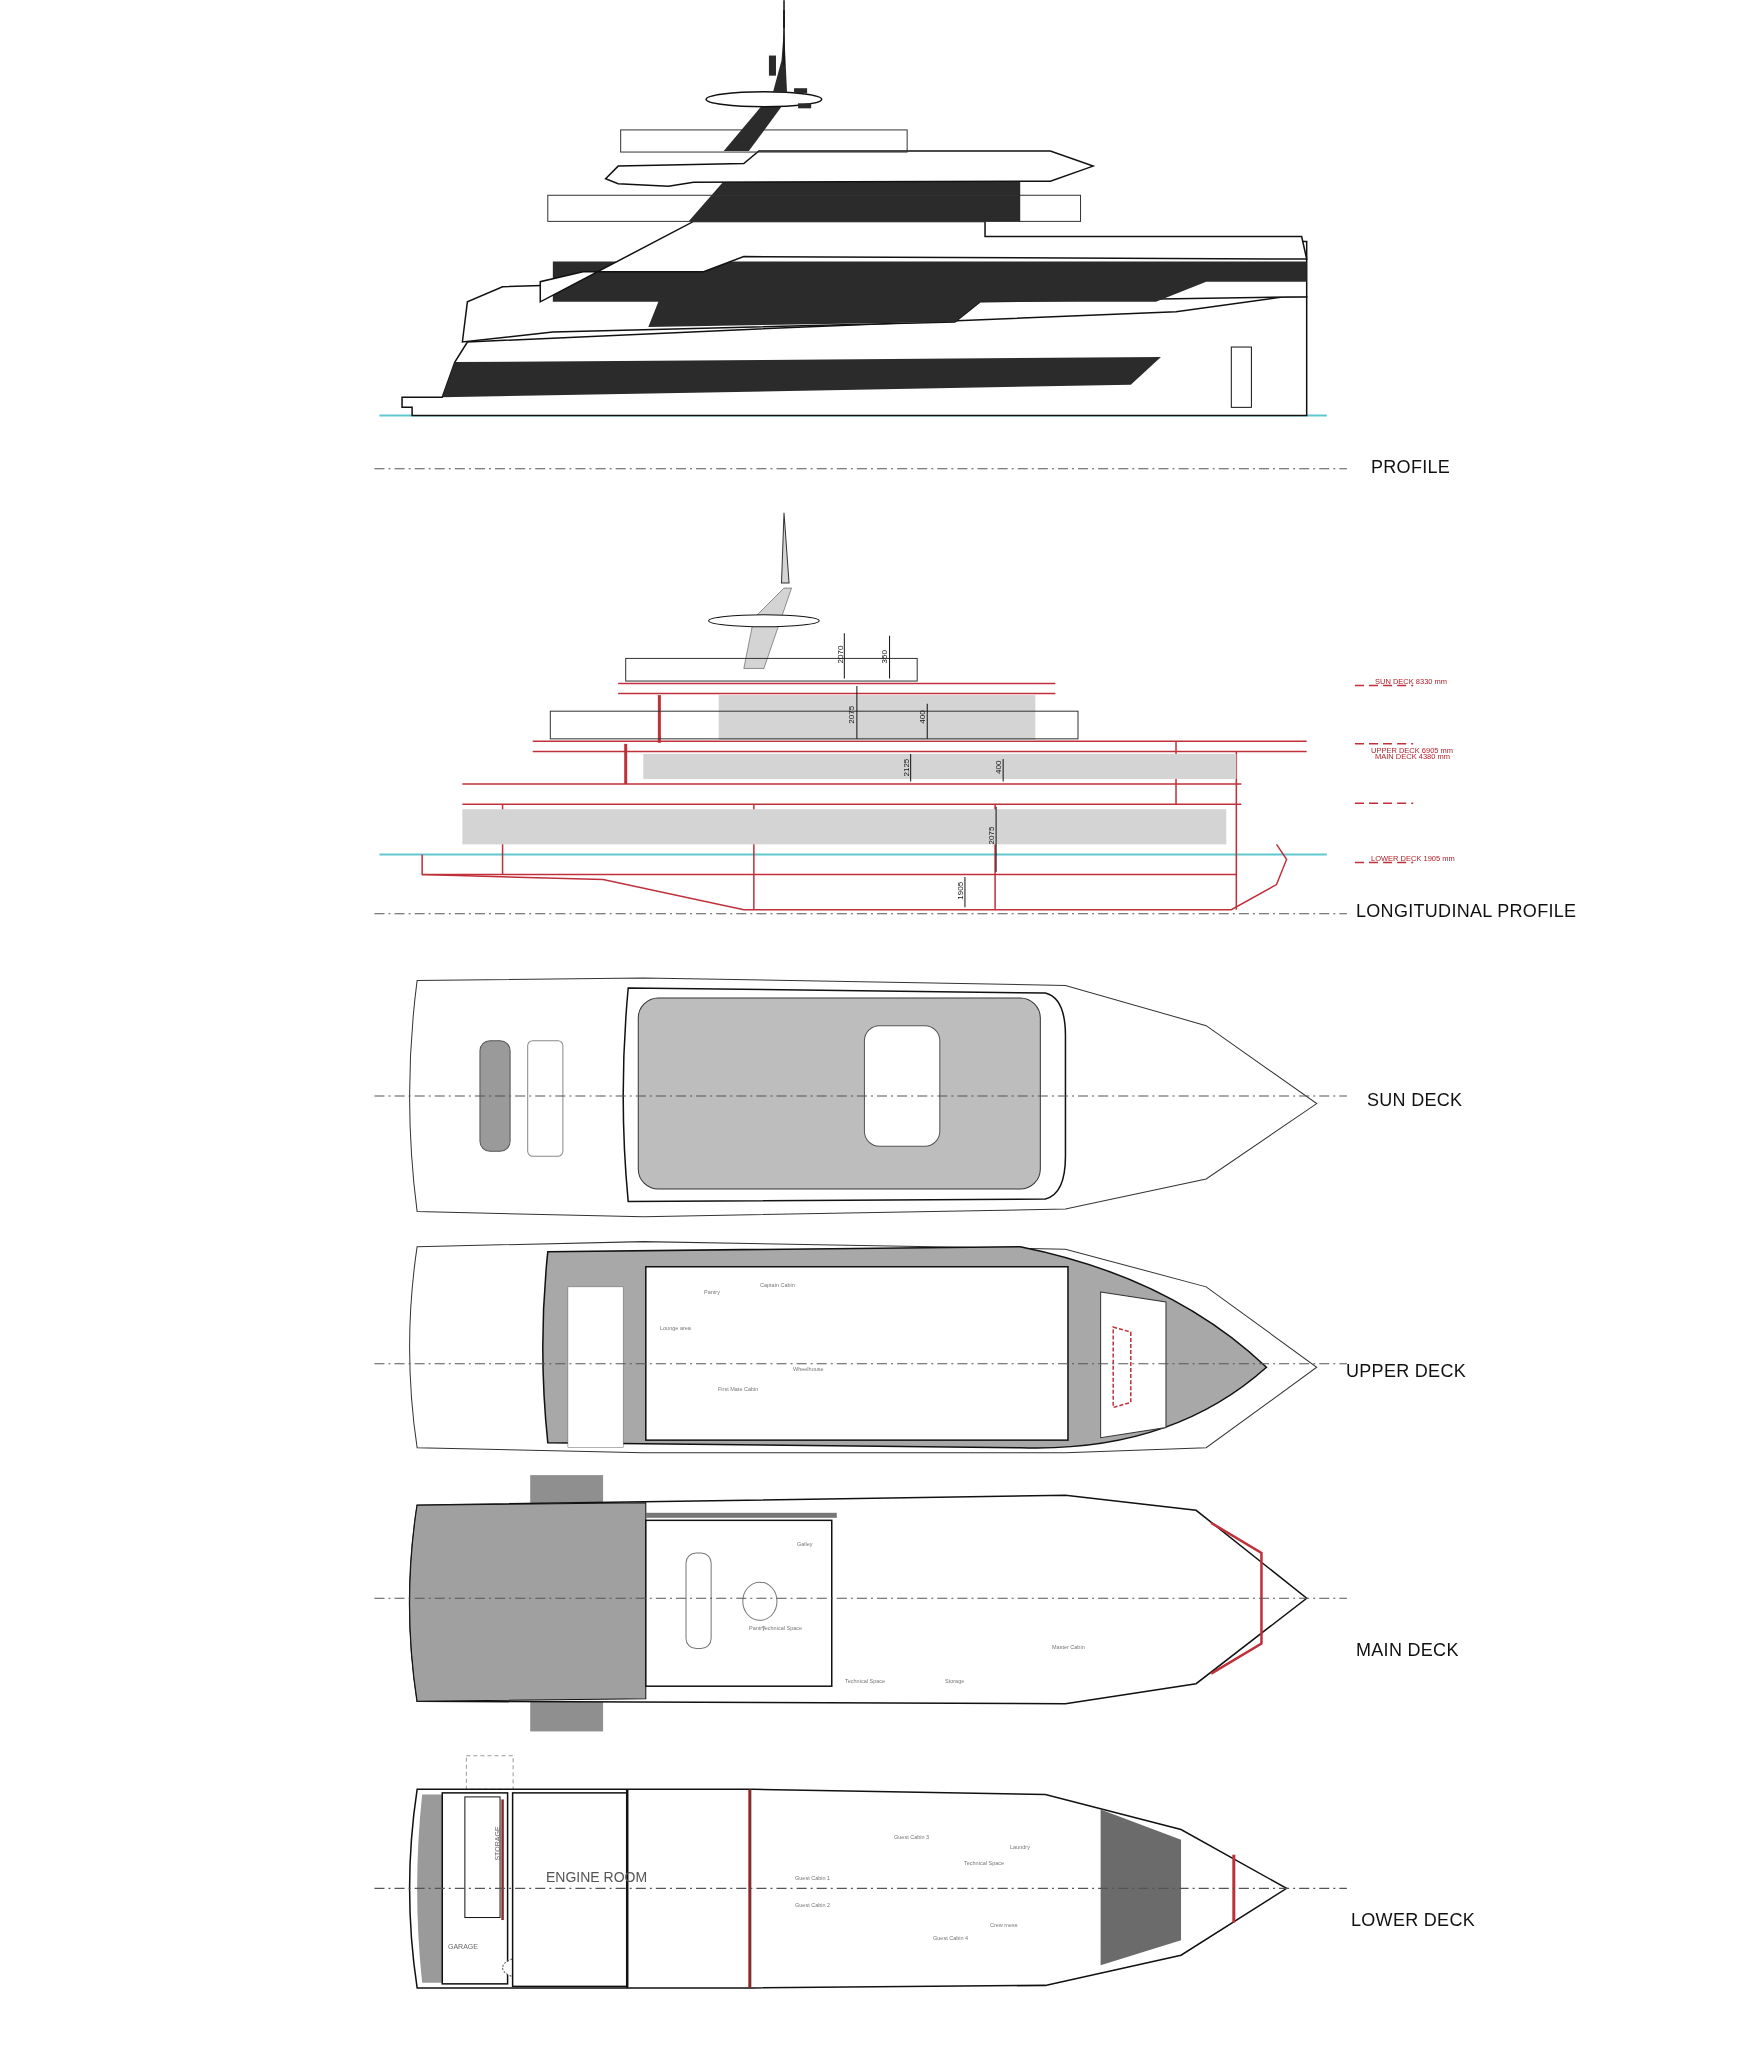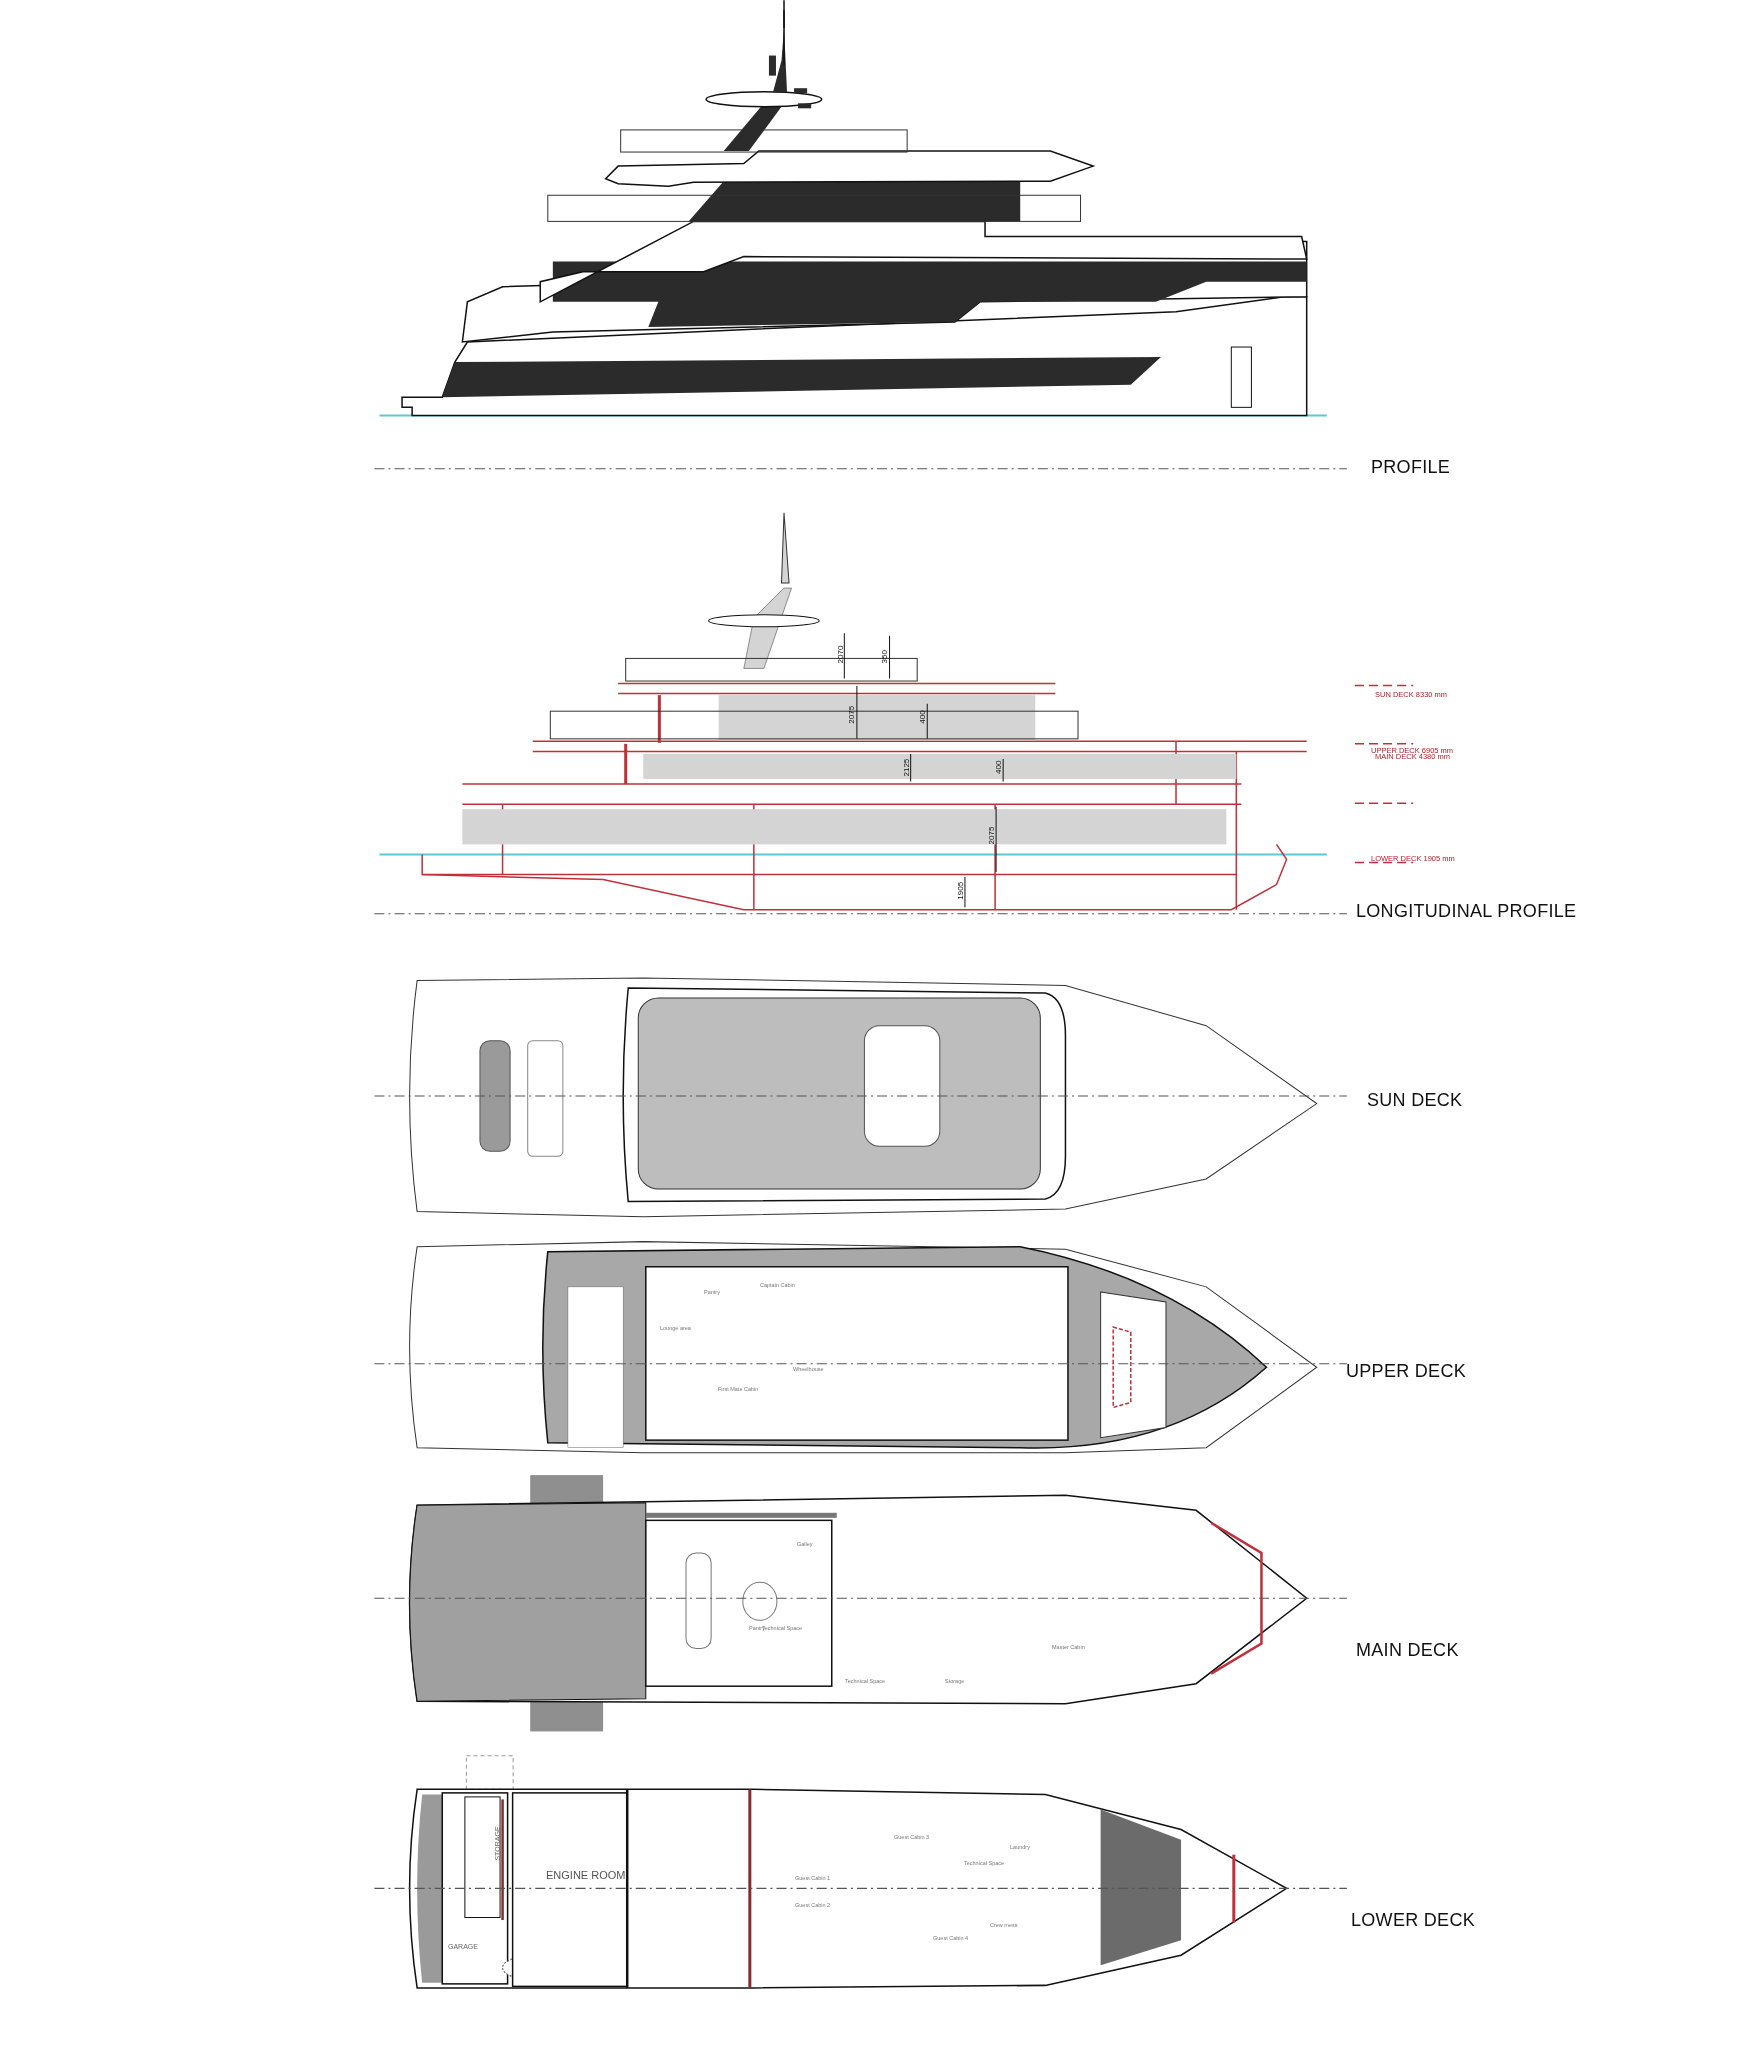--- a/index.html
+++ b/index.html
@@ -1,21 +1,21 @@
 <!DOCTYPE html>
 <html style="font-size:8px"><head>
 <meta charset="utf-8">
 <style>
   html,body{margin:0;padding:0;background:#ffffff;}
   body{width:1759px;height:2066px;position:relative;overflow:hidden;font-family:"Liberation Sans",sans-serif;color:#111;}
   .view{position:absolute;}
   .view-title{position:absolute;font-family:"Liberation Sans",sans-serif;font-size:18px;color:#111;white-space:nowrap;letter-spacing:0.3px;}
   .lvl{position:absolute;font-family:"Liberation Sans",sans-serif;font-size:7.5px;color:#b0202a;white-space:nowrap;}
   .room{position:absolute;font-family:"Liberation Sans",sans-serif;font-size:5.5px;color:#777;white-space:nowrap;}
-  .room.big{font-size:11px;color:#555;}
+  .room.big{font-size:14px;color:#555;}
   .dim{font-family:"Liberation Sans",sans-serif;font-size:16px;fill:#111;}
   svg{position:absolute;left:0;top:0;overflow:visible;}
 </style>
 </head>
 <body>
 
 <div class="view" style="left:0;top:0;width:1492px;height:483px;">
   <svg width="1759" height="483" viewBox="0 0 3500 960">
 
     <line x1="755" y1="826" x2="2640" y2="826" stroke="#5fc8cf" stroke-width="4"></line>
@@ -103,21 +103,21 @@
       <text class="dim" transform="translate(1916 1790) rotate(-90)">1905</text>
     </g>
 
     <line x1="745" y1="1818" x2="2680" y2="1818" stroke="#555" stroke-width="2" stroke-dasharray="20 8 4 8"></line>
 
     <line x1="2696" y1="1364" x2="2812" y2="1364" stroke="#c0303a" stroke-width="3" stroke-dasharray="18 10"></line>
     <line x1="2696" y1="1480" x2="2812" y2="1480" stroke="#c0303a" stroke-width="3" stroke-dasharray="18 10"></line>
     <line x1="2696" y1="1598" x2="2812" y2="1598" stroke="#c0303a" stroke-width="3" stroke-dasharray="18 10"></line>
     <line x1="2696" y1="1716" x2="2812" y2="1716" stroke="#c0303a" stroke-width="3" stroke-dasharray="18 10"></line>
   </svg>
-  <div class="lvl" style="left:1375px;top:677px;margin-top:13px;">SUN DECK 8330 mm</div>
+  <div class="lvl" style="left:1375px;top:677px;">SUN DECK 8330 mm</div>
   <div class="lvl" style="left:1371px;top:746px;text-align:center;">UPPER DECK 6905 mm</div>
   <div class="lvl" style="left:1375px;top:752px;">MAIN DECK 4380 mm</div>
   <div class="lvl" style="left:1371px;top:854px;">LOWER DECK 1905 mm</div>
   <div class="view-title" style="left:1356px;top:901px;">LONGITUDINAL PROFILE</div>
 </div>
 
 <div class="view" style="left:0;top:0;width:1759px;height:1207px;">
   <svg width="1759" height="1207" viewBox="0 0 3500 2400">
     <path d="M830 1950 L1280 1945 L2120 1960 L2400 2040 L2620 2195 L2400 2345 L2120 2405 L1280 2420 L830 2410 Q800 2180 830 1950 Z" fill="#fff" stroke="#333" stroke-width="2"></path>
     <path d="M1250 1965 L2080 1975 Q2120 1985 2120 2060 L2120 2300 Q2120 2375 2080 2385 L1250 2390 Q1230 2180 1250 1965 Z" fill="#fff" stroke="#111" stroke-width="3"></path>

